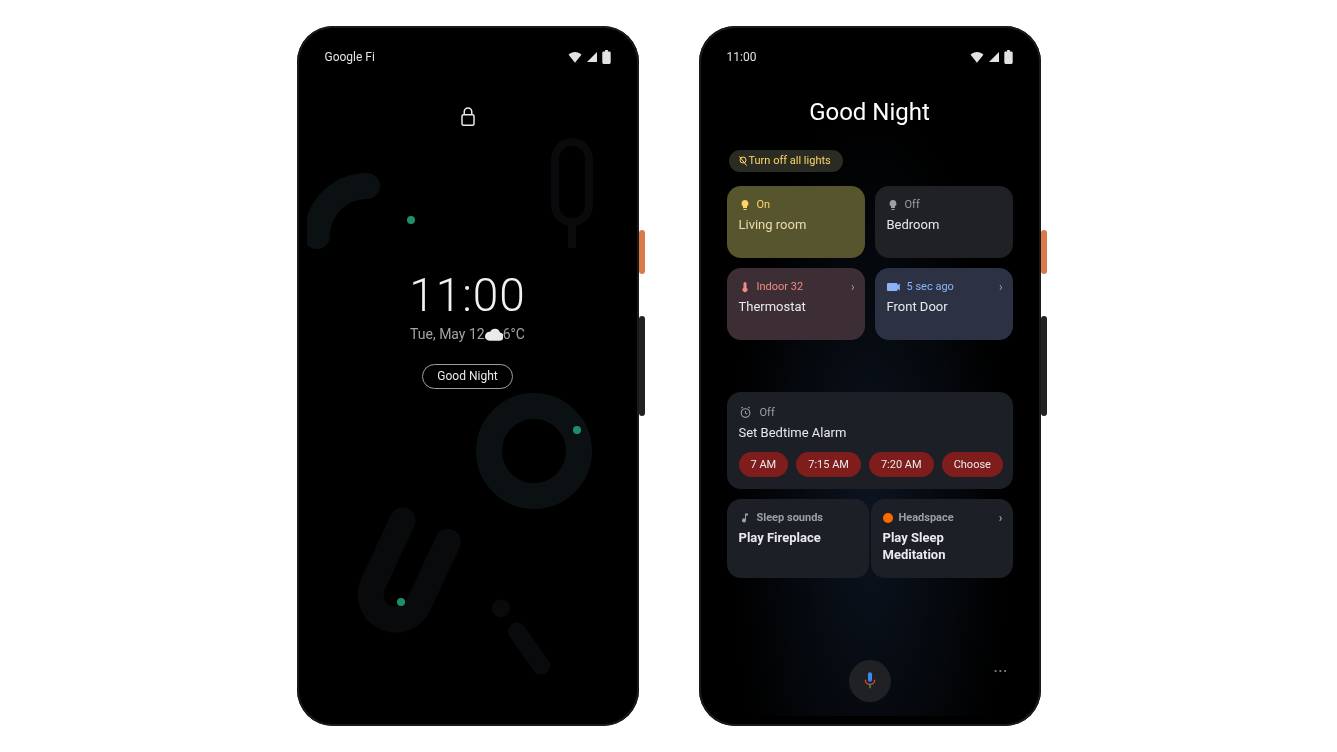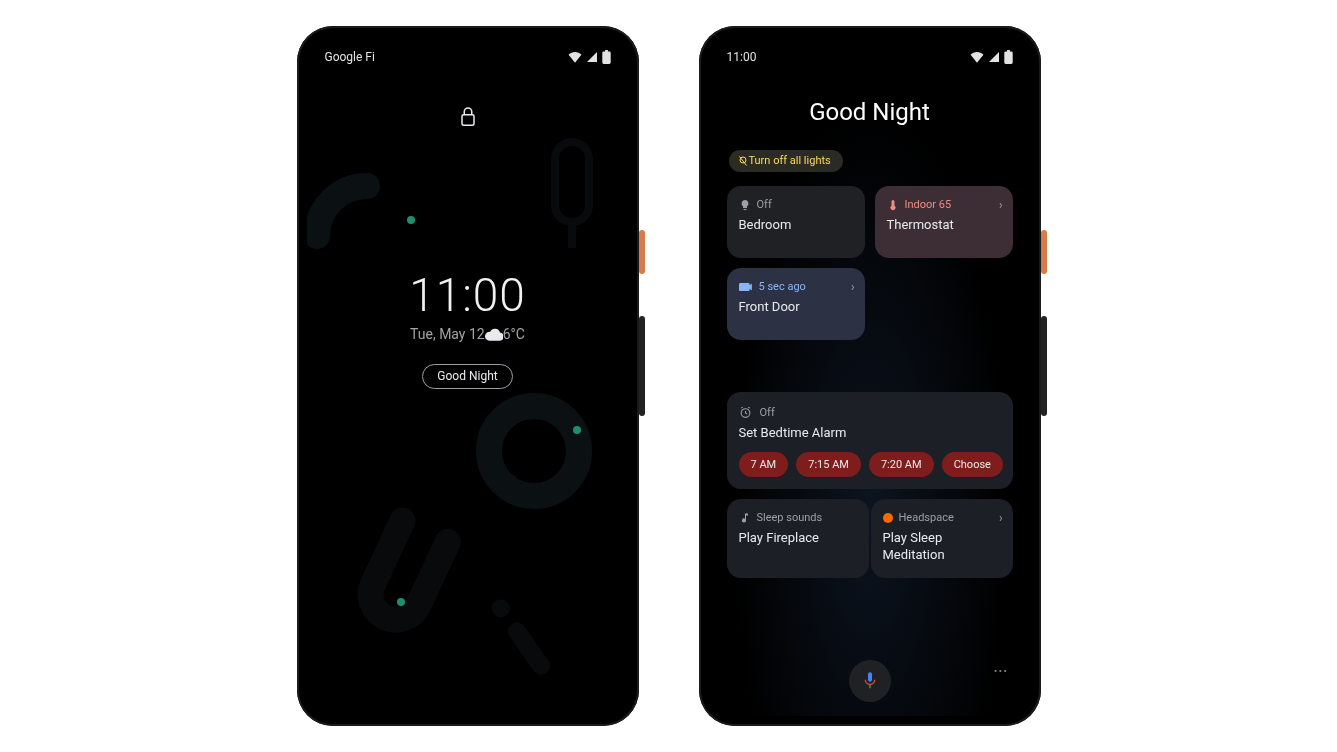--- a/index.html
+++ b/index.html
@@ -159,21 +159,21 @@
   .alarm-row { display:flex; gap:8px; margin-top:12px; }
   .pill {
     background:#7f1d1d;
     color:#e8eaed;
     font-size:11px;
     padding:6px 12px;
     border-radius:16px;
     white-space:nowrap;
   }
 
-  .tiles2 { display:grid; grid-template-columns:1fr 1fr; gap:2px; margin-top:10px; }
+  .tiles2 { display:grid; grid-template-columns:1fr 1fr; gap:2px; margin-top:10px;font-weight:bold; }
   .tile2 {
     background:#1c1f26;
     border-radius:14px;
     padding:12px 12px 14px;
     min-height:72px;
     position:relative;
   }
   .tile2 .hdr { display:flex; align-items:center; gap:6px; font-size:11px; color:#9aa0a6; }
   .tile2 .title2 { font-size:13px; color:#e8eaed; margin-top:6px; line-height:1.3; }
   .hdot { width:10px; height:10px; border-radius:50%; background:#ff6a00; display:inline-block; }
@@ -291,37 +291,46 @@
       <div class="chip2">
         <svg width="12" height="12" viewBox="0 0 24 24">
             <circle cx="12" cy="10" r="6" fill="none" stroke="#fdd663" stroke-width="2"></circle>
             <line x1="5" y1="3" x2="19" y2="21" stroke="#fdd663" stroke-width="2"></line>
           </svg>
         <span>Turn off all lights</span>
       </div>
 
       <div class="tiles">
 
+        <div class="tile tile-living">
+          <div class="tile-header">
+            <svg width="12" height="12" viewBox="0 0 24 24">
+                <path fill="#fdd663" d="M12 2a7 7 0 0 0-4 12.7V18h8v-3.3A7 7 0 0 0 12 2zM9 20h6v2H9z"></path>
+              </svg>
+            <span>On</span>
+          </div>
+          <div class="tile-name">Living room</div>
+        </div>
 
         <div class="tile tile-bed">
           <div class="tile-header">
             <svg width="12" height="12" viewBox="0 0 24 24">
                 <path fill="#9aa0a6" d="M12 2a7 7 0 0 0-4 12.7V18h8v-3.3A7 7 0 0 0 12 2zM9 20h6v2H9z"></path>
               </svg>
             <span>Off</span>
           </div>
           <div class="tile-name">Bedroom</div>
         </div>
 
         <div class="tile tile-therm">
           <div class="tile-header">
             <svg width="12" height="12" viewBox="0 0 24 24">
                 <path fill="#f28b82" d="M12 2a3 3 0 0 0-3 3v8.3a5 5 0 1 0 6 0V5a3 3 0 0 0-3-3z"></path>
               </svg>
-            <span>Indoor 65</span>
+            <span>Indoor 32</span>
           </div>
           <span class="chevron">›</span>
           <div class="tile-name">Thermostat</div>
         </div>
 
         <div class="tile tile-door">
           <div class="tile-header">
             <svg width="14" height="12" viewBox="0 0 24 18">
                 <path fill="#8ab4f8" d="M2 2h14a2 2 0 0 1 2 2v2l4-3v12l-4-3v2a2 2 0 0 1-2 2H2a2 2 0 0 1-2-2V4a2 2 0 0 1 2-2z"></path>
               </svg>

